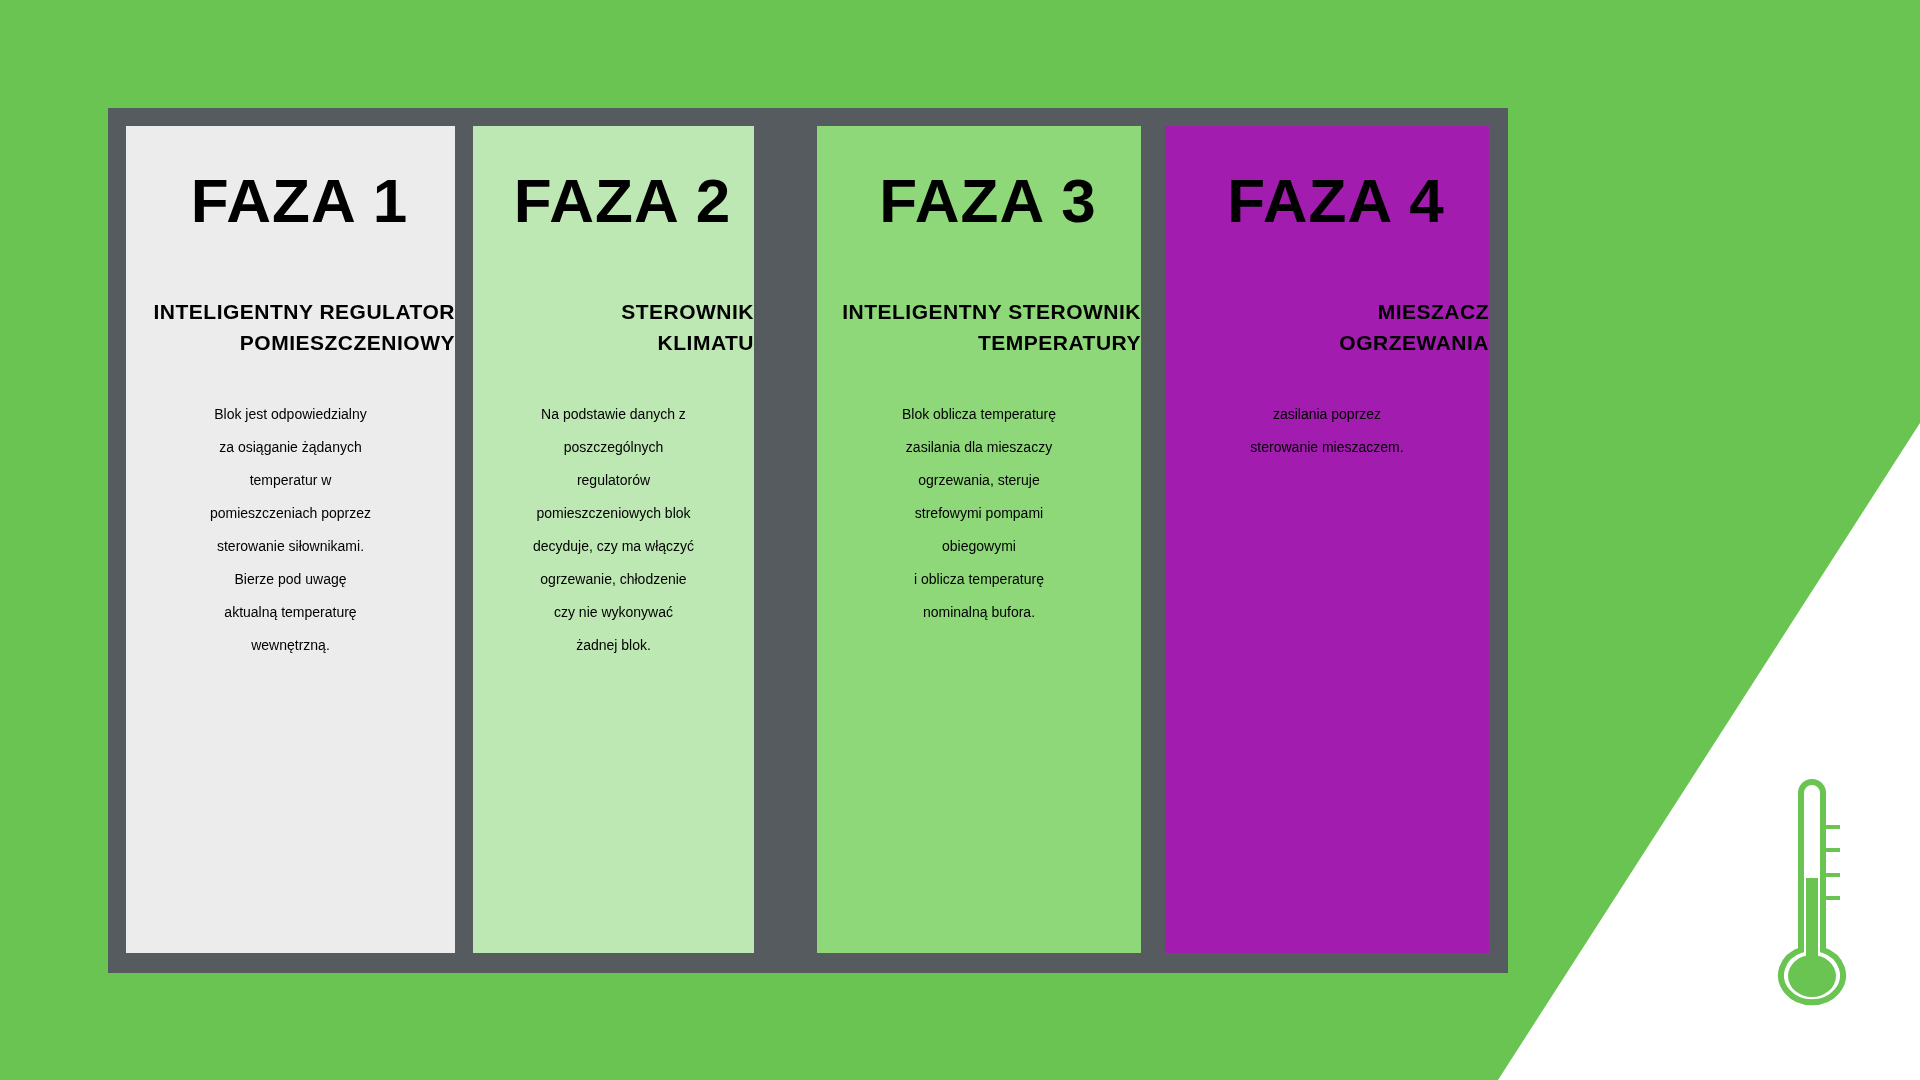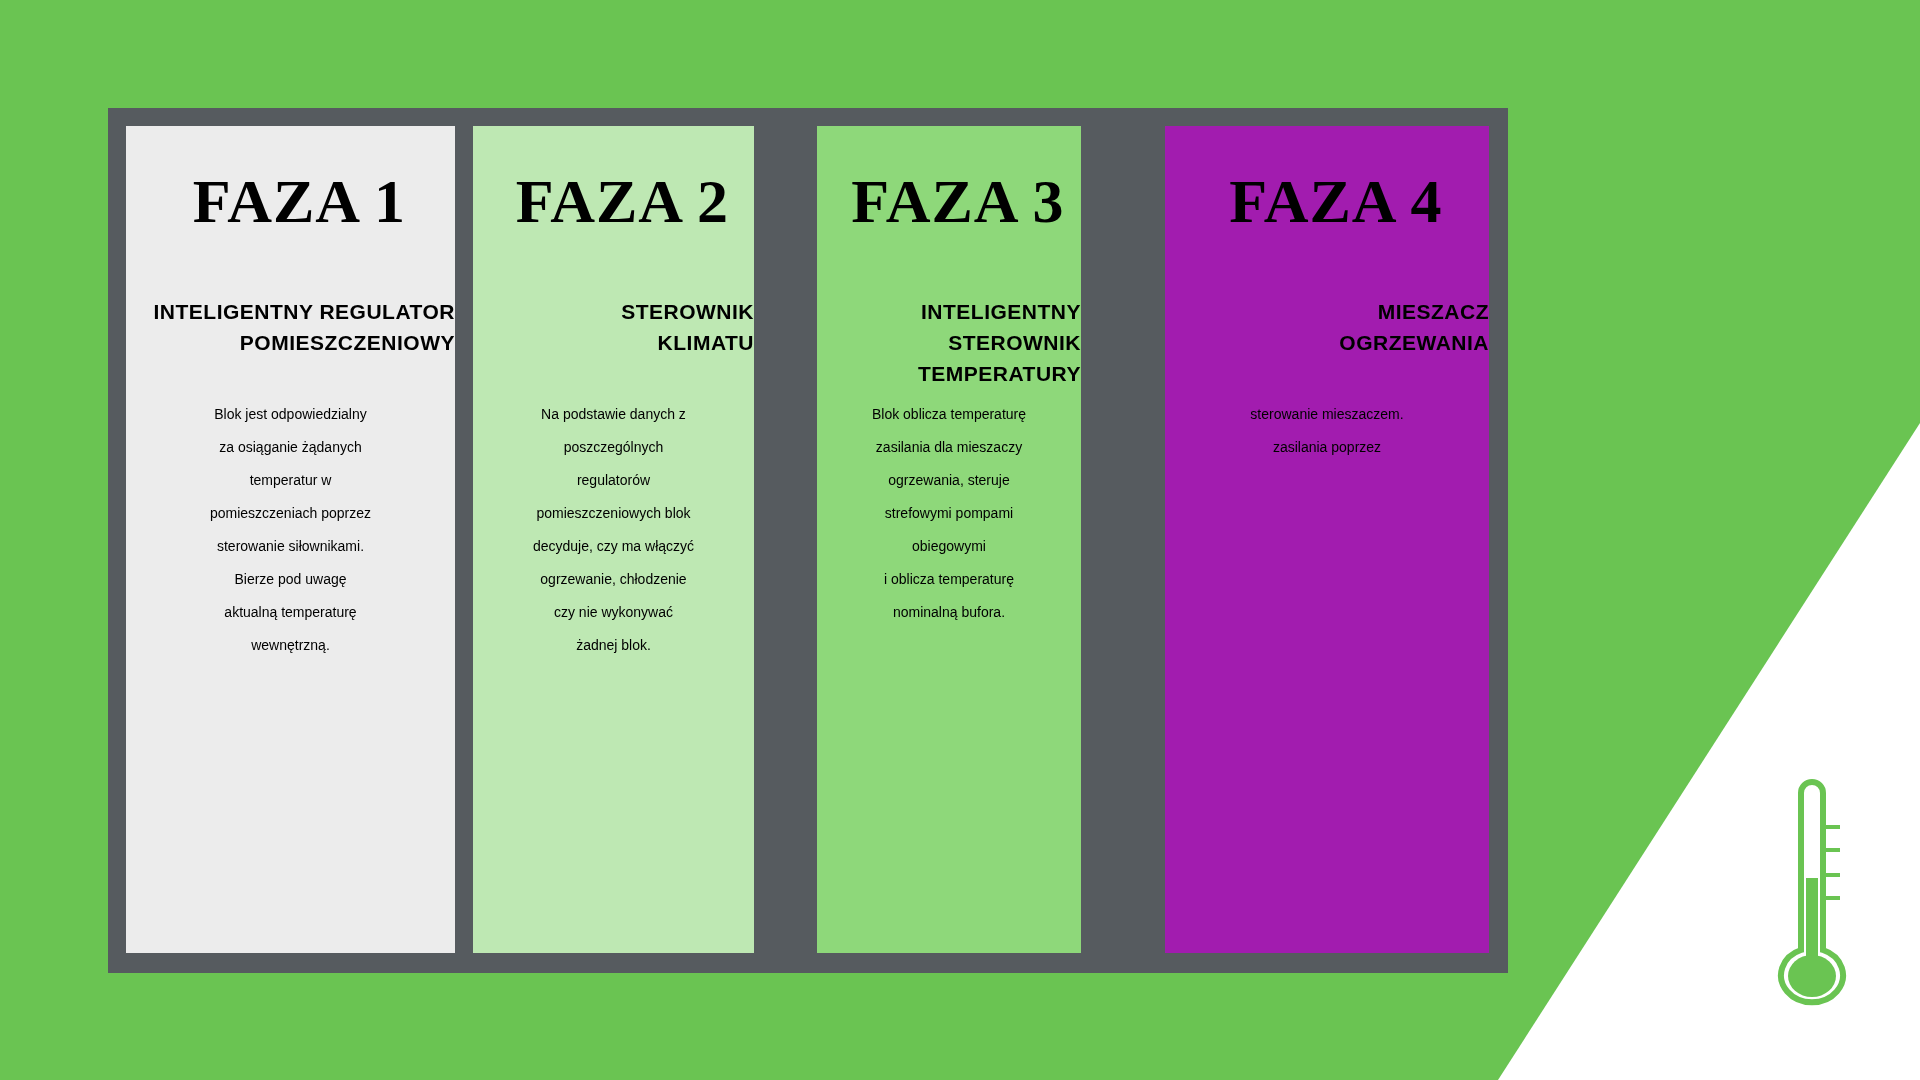--- a/index.html
+++ b/index.html
@@ -13,21 +13,21 @@
     .frame {
       position: absolute; left: 108px; top: 108px; width: 1400px; height: 865px;
       background: #565B5F;
     }
     .panel {
       position: absolute; top: 18px; height: 827px;
       box-sizing: border-box; text-align: center;
     }
     .panel-title {
       position: absolute; left: 0; right: 0; top: 40px;
-      font-family: Liberation Serif, serif; font-weight: bold;
+      font-family: Liberation Sans, sans-serif; font-weight: bold;
       font-size: 62px; line-height: 70px; letter-spacing: 1px; padding-left: 18px;
     }
     .panel-subtitle {
       position: absolute; left: 0; right: 0; top: 170px;
       font-family: "Liberation Sans", sans-serif; font-weight: bold;
       font-size: 21px; line-height: 31px; letter-spacing: 0.5px;
     }
     .panel-subtitle span { display: block; text-align: right; }
     .panel-body {
       position: absolute; left: 6px; right: 6px; top: 272px;
@@ -74,21 +74,21 @@
       <span>poszczególnych</span>
       <span>regulatorów</span>
       <span>pomieszczeniowych blok</span>
       <span>decyduje, czy ma włączyć</span>
       <span>ogrzewanie, chłodzenie</span>
       <span>czy nie wykonywać</span>
       <span>żadnej blok.</span>
     </div>
   </div>
 
-  <div class="panel" style="left:709px;width:264px;background:#8ED87A;">
+  <div class="panel" style="left:709px;width:324px;background:#8ED87A;">
     <div class="panel-title">FAZA 3</div>
     <div class="panel-subtitle">
       <span>INTELIGENTNY STEROWNIK</span>
       <span>TEMPERATURY</span>
     </div>
     <div class="panel-body">
       <span>Blok oblicza temperaturę</span>
       <span>zasilania dla mieszaczy</span>
       <span>ogrzewania, steruje</span>
       <span>strefowymi pompami</span>
@@ -98,22 +98,22 @@
     </div>
   </div>
 
   <div class="panel" style="left:1057px;width:324px;background:#a21caf;">
     <div class="panel-title">FAZA 4</div>
     <div class="panel-subtitle">
       <span>MIESZACZ</span>
       <span>OGRZEWANIA</span>
     </div>
     <div class="panel-body">
+      <span>zasilania poprzez</span>
       <span>sterowanie mieszaczem.</span>
-      <span>zasilania poprzez</span>
     </div>
   </div>
 </div>
 
 <svg class="thermo" viewBox="1770 770 90 250">
 
   <path d="M1801,884 L1801,793 A11,11 0 0 1 1823,793 L1823,884" fill="none" stroke="#6AC452" stroke-width="6"></path>
 
   <path d="M1801,884 L1801,950 A31,27 0 1 0 1823,950 L1823,884" fill="none" stroke="#6AC452" stroke-width="6"></path>
 

